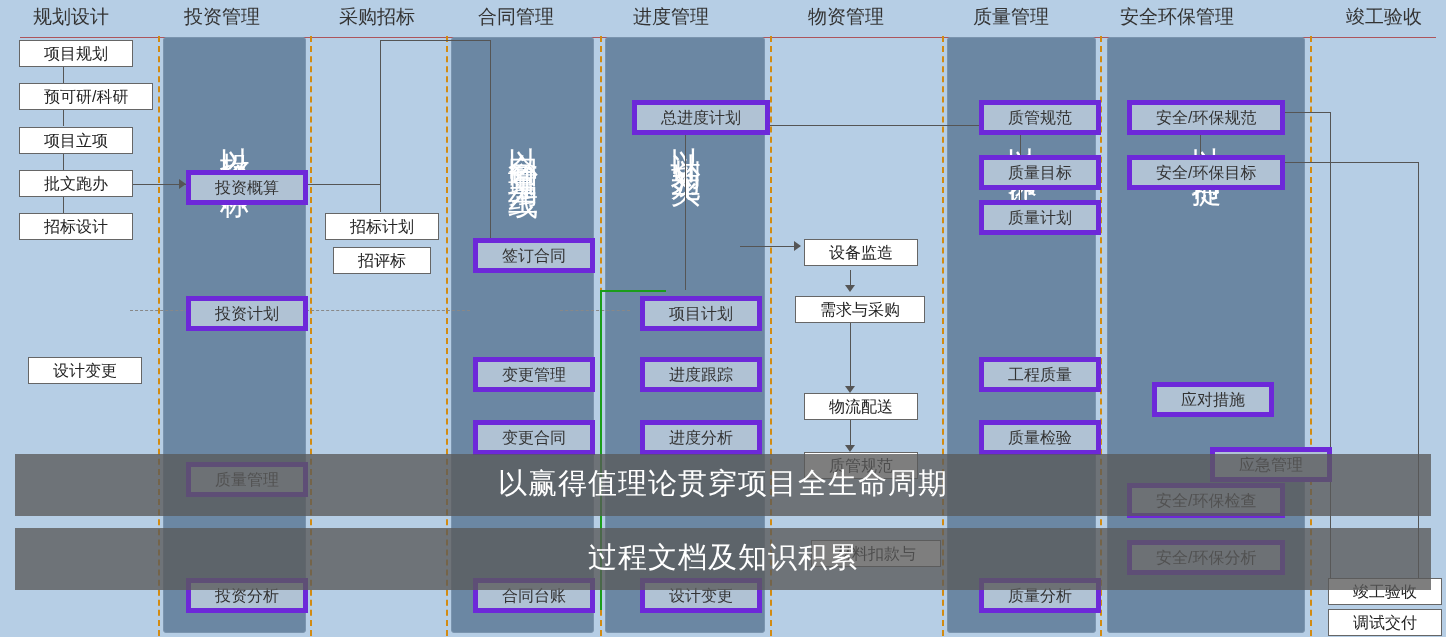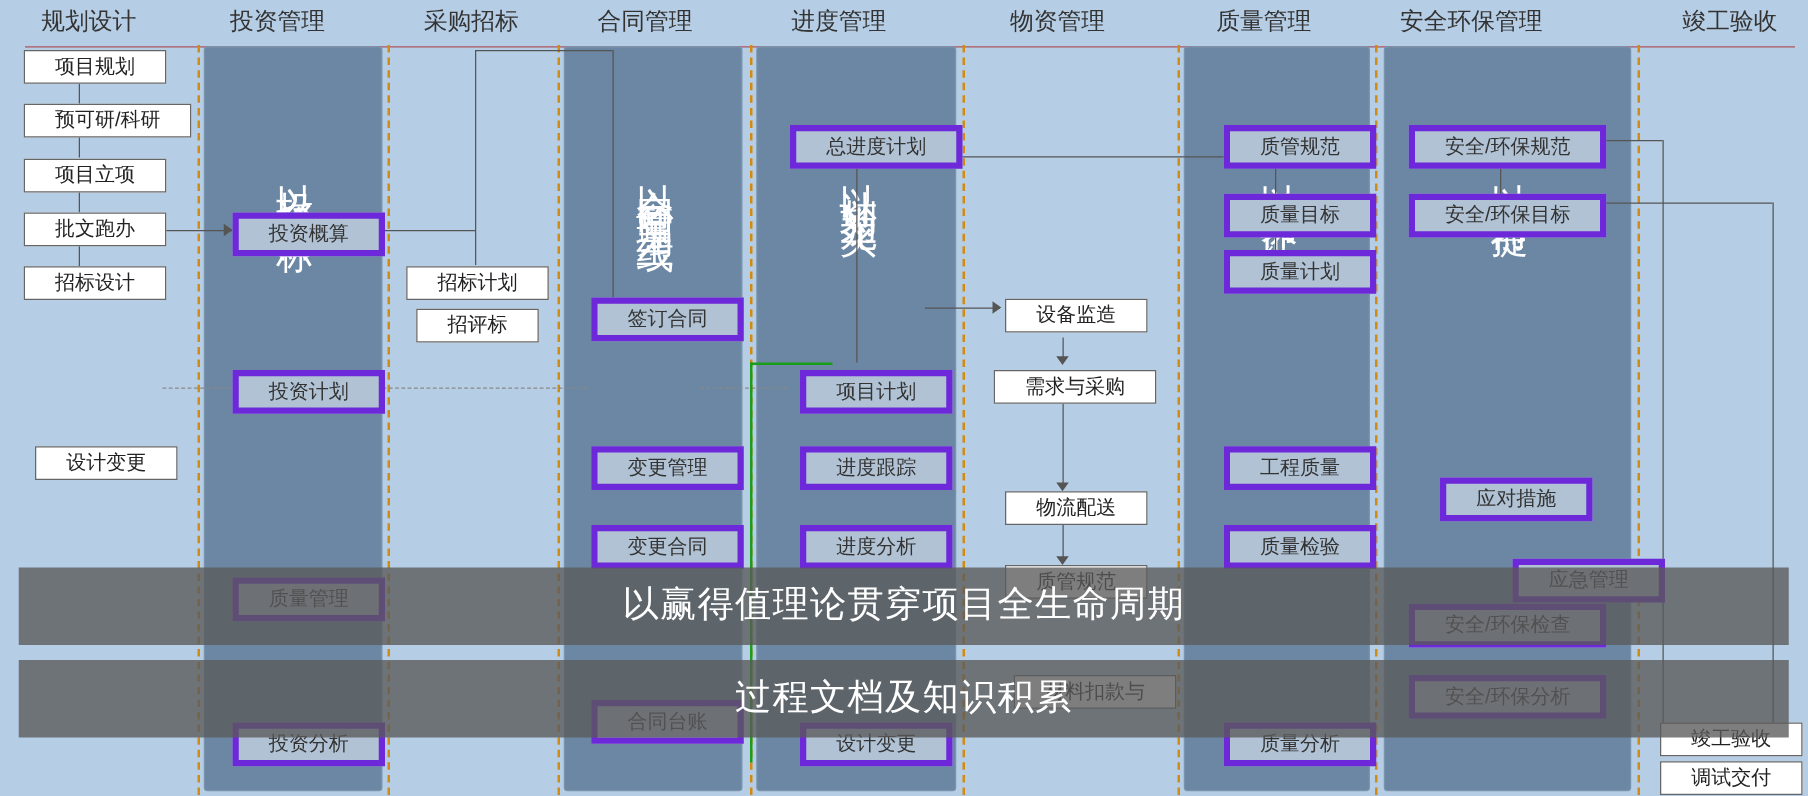--- a/index.html
+++ b/index.html
@@ -190,21 +190,21 @@
 <div class="node sub" style="left:186px; top:296px">投资计划</div>
 <div class="node sub" style="left:186px; top:462px">质量管理</div>
 <div class="node sub" style="left:186px; top:578px">投资分析</div>
 
 <div class="node" style="left:325px; top:213px">招标计划</div>
 <div class="node" style="left:333px; top:247px">招评标</div>
 
 <div class="node sub" style="left:473px; top:238px">签订合同</div>
 <div class="node sub" style="left:473px; top:357px">变更管理</div>
 <div class="node sub" style="left:473px; top:420px">变更合同</div>
-<div class="node sub" style="left:473px; top:560px">合同台账</div>
+<div class="node sub" style="left:473px; top:578px">合同台账</div>
 
 <div class="node sub" style="left:632px; top:100px">总进度计划</div>
 <div class="node sub" style="left:640px; top:296px">项目计划</div>
 <div class="node sub" style="left:640px; top:357px">进度跟踪</div>
 <div class="node sub" style="left:640px; top:420px">进度分析</div>
 <div class="node sub" style="left:640px; top:578px">设计变更</div>
 
 <div class="node" style="left:804px; top:239px">设备监造</div>
 <div class="node" style="left:795px; top:296px">需求与采购</div>
 <div class="node" style="left:804px; top:393px">物流配送</div>

